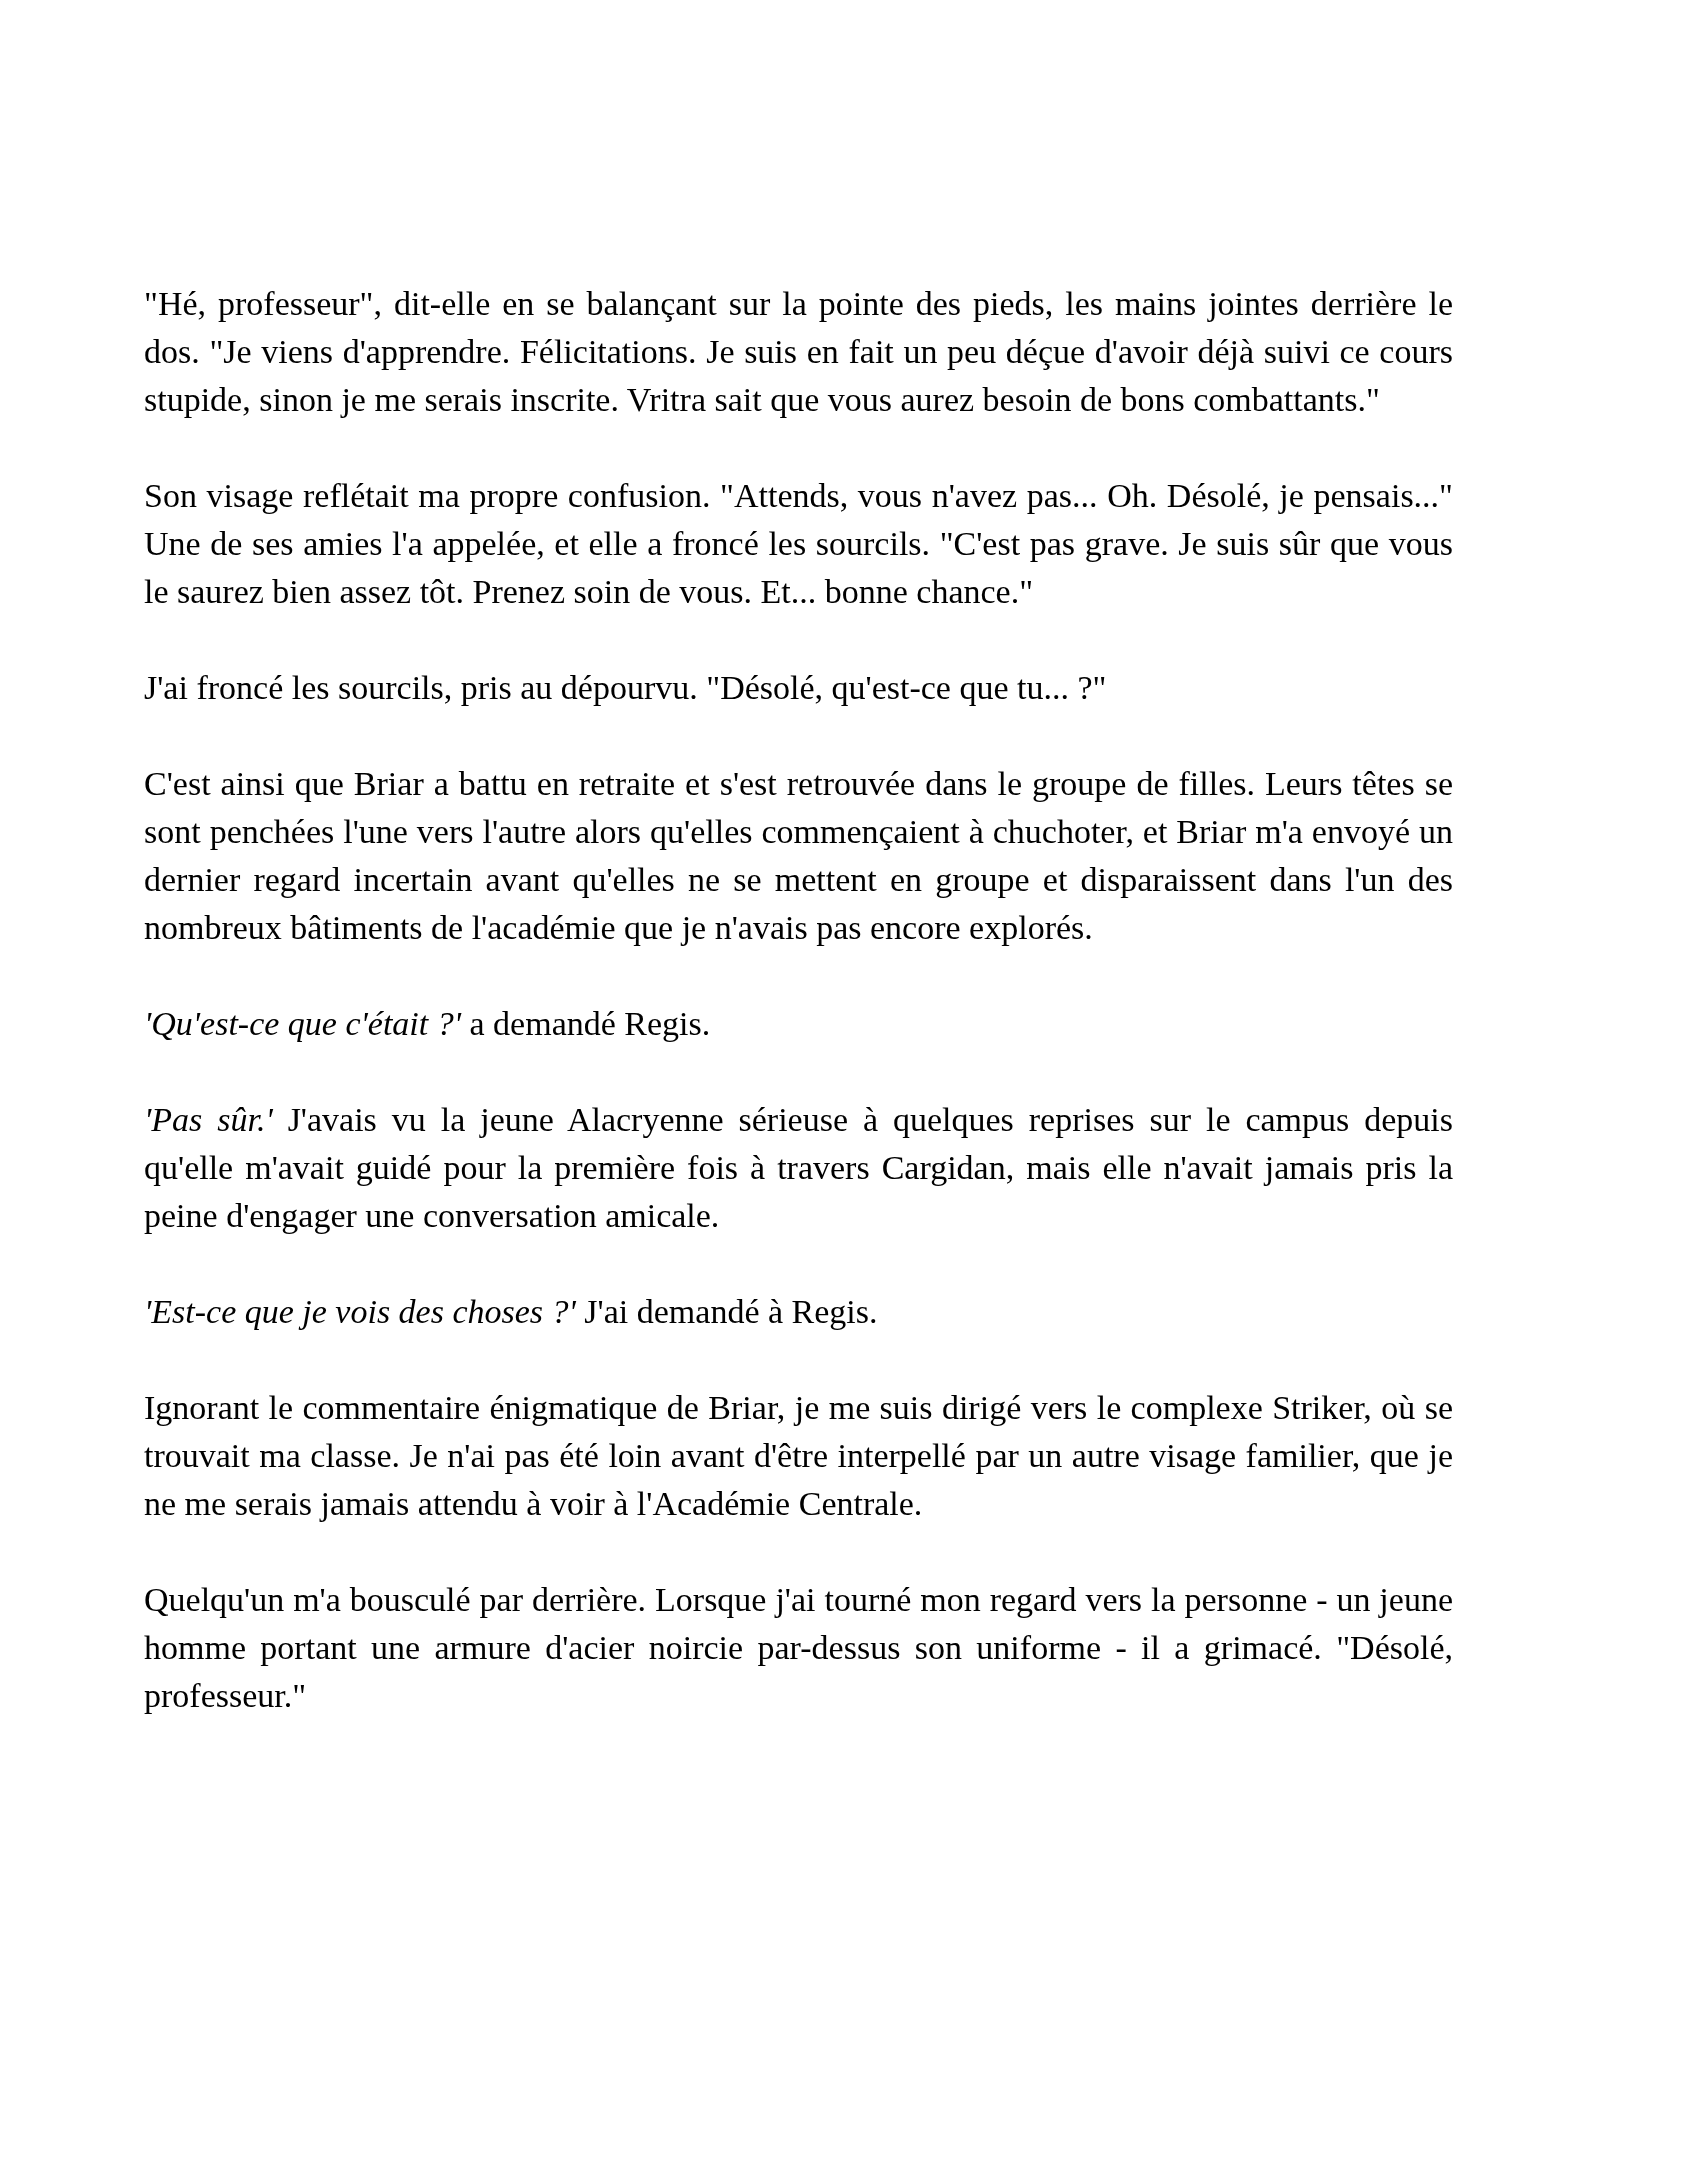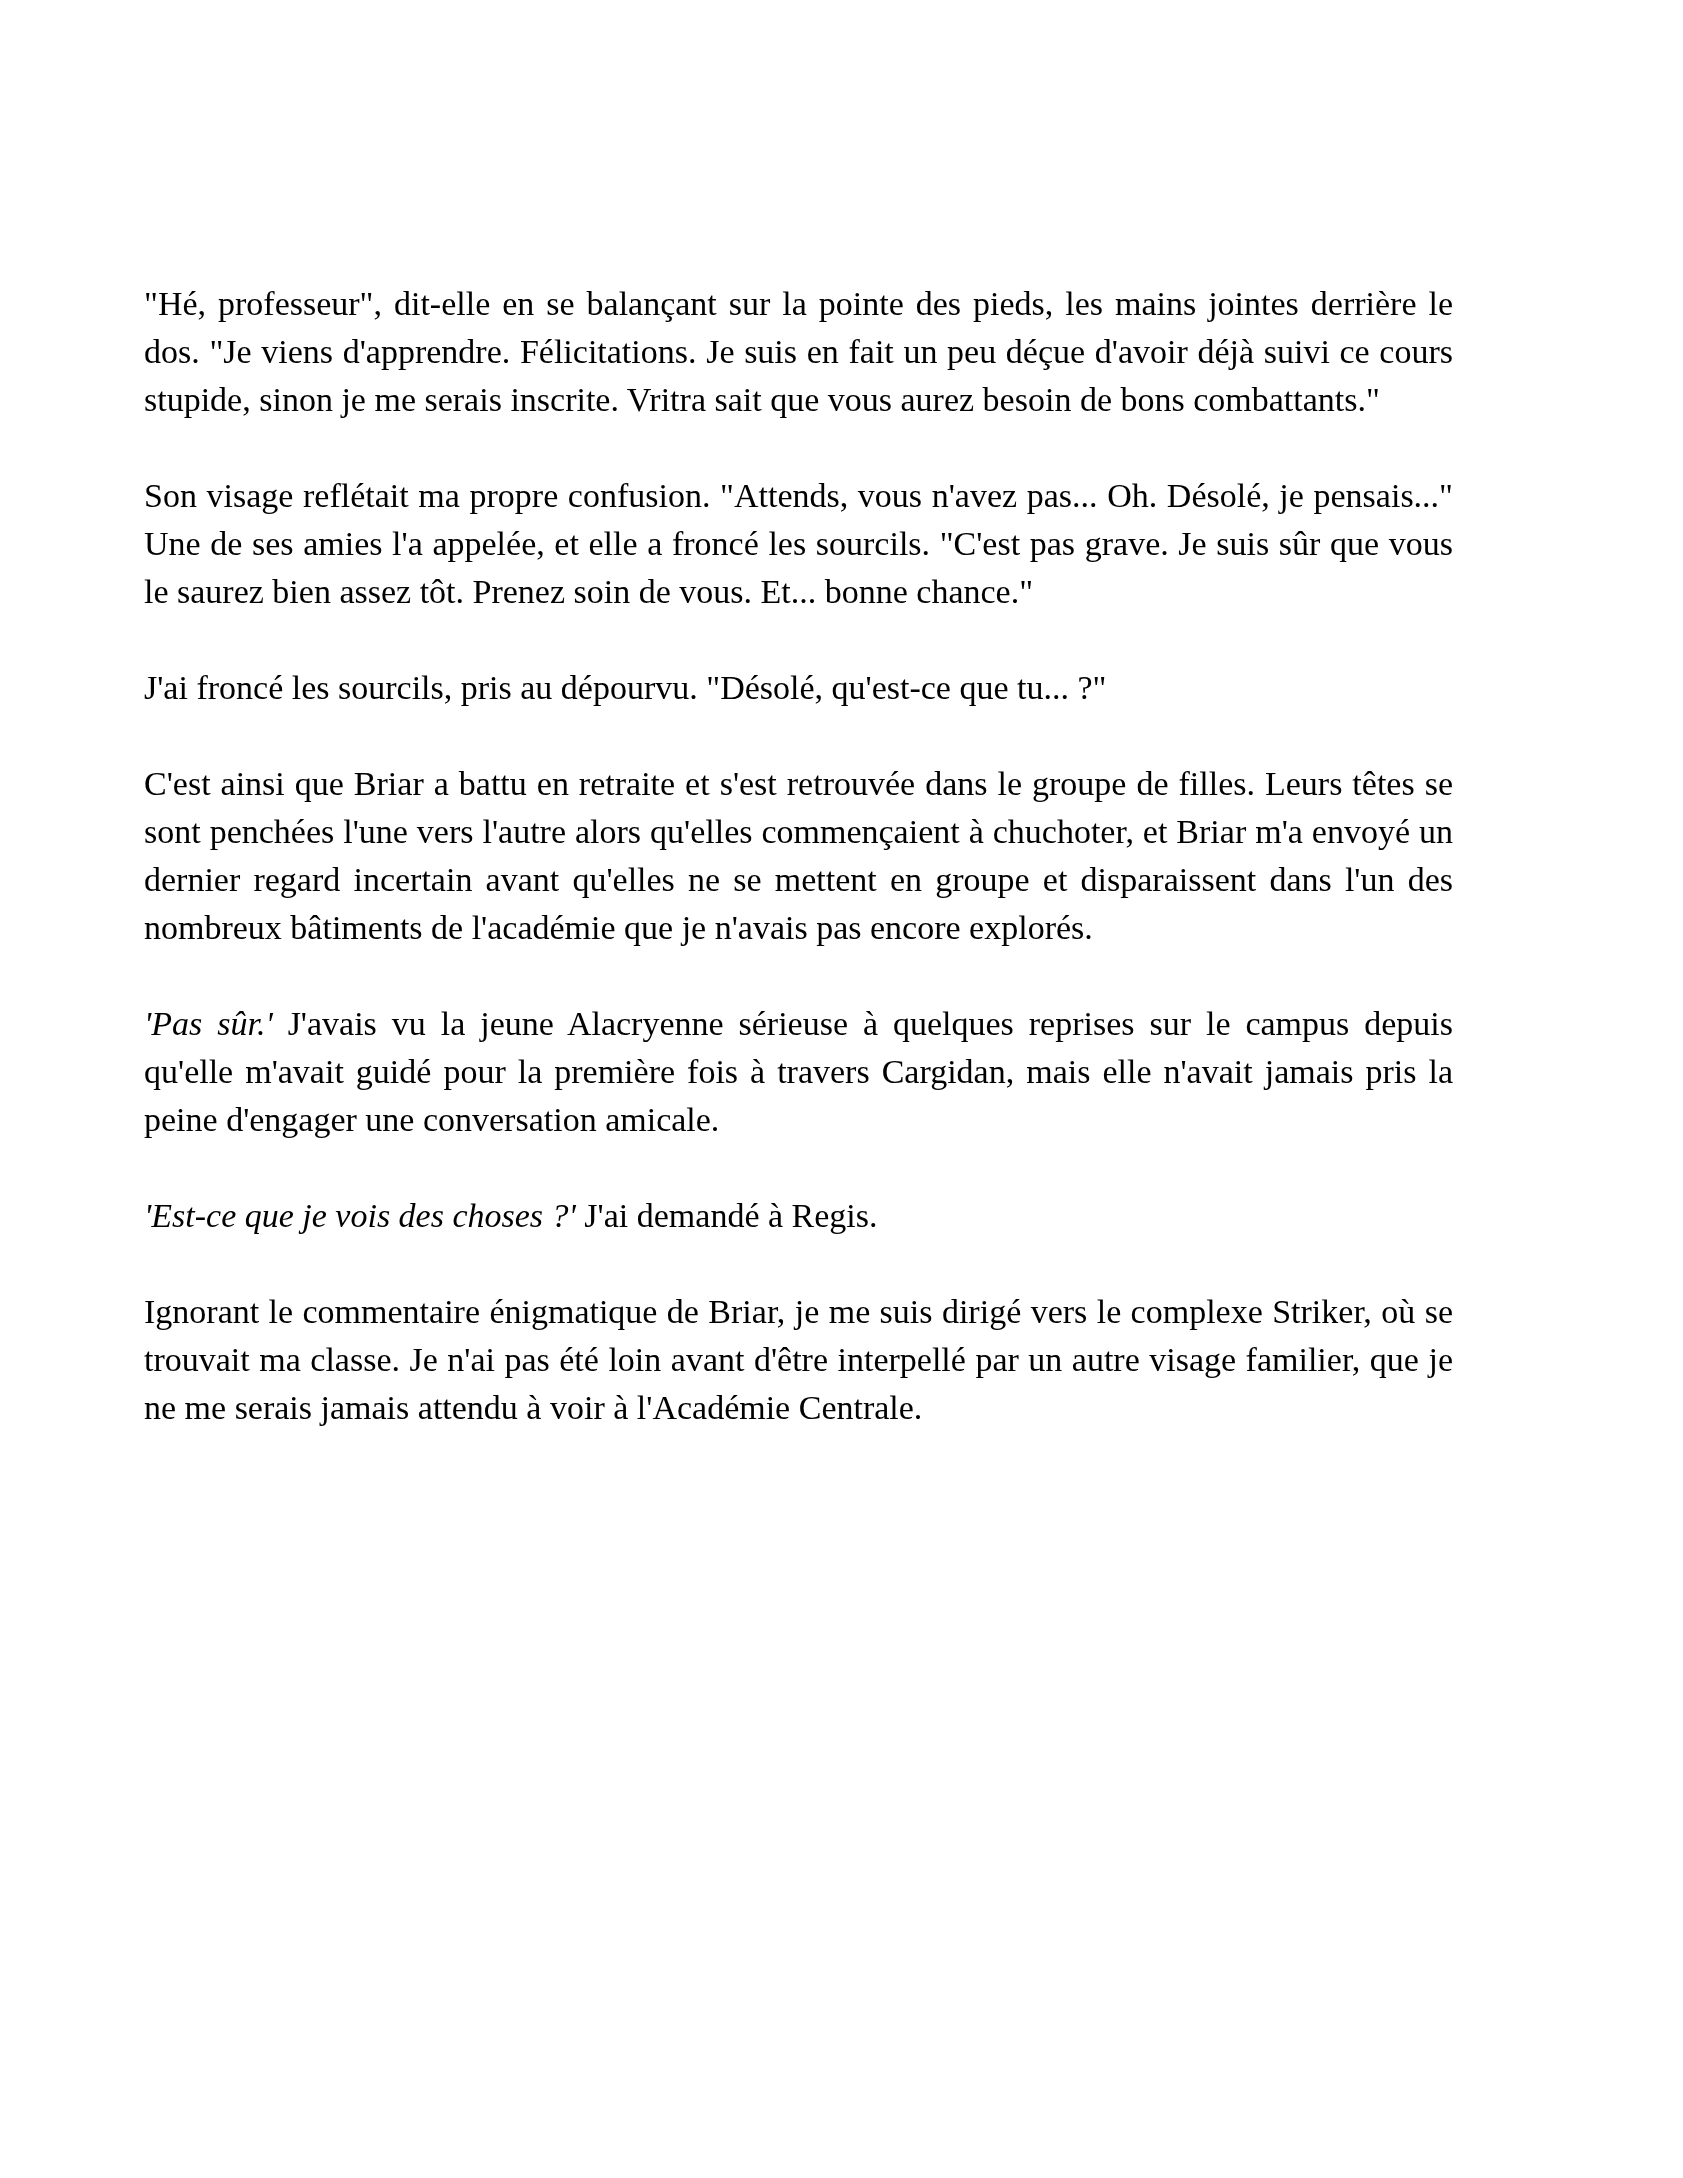--- a/index.html
+++ b/index.html
@@ -35,22 +35,24 @@
 <div class="page">
 
   <p><span>"Hé, professeur", dit-elle en se balançant sur la pointe des pieds, les mains jointes derrière le dos. "Je viens d'apprendre. Félicitations. Je suis en fait un peu déçue d'avoir déjà suivi ce cours stupide, sinon je me serais inscrite. Vritra sait que vous aurez besoin de bons combattants."</span></p>
 
   <p><span>Son visage reflétait ma propre confusion. "Attends, vous n'avez pas... Oh. Désolé, je pensais..." Une de ses amies l'a appelée, et elle a froncé les sourcils. "C'est pas grave. Je suis sûr que vous le saurez bien assez tôt. Prenez soin de vous. Et... bonne chance."</span></p>
 
   <p><span>J'ai froncé les sourcils, pris au dépourvu. "Désolé, qu'est-ce que tu... ?"</span></p>
 
   <p><span>C'est ainsi que Briar a battu en retraite et s'est retrouvée dans le groupe de filles. Leurs têtes se sont penchées l'une vers l'autre alors qu'elles commençaient à chuchoter, et Briar m'a envoyé un dernier regard incertain avant qu'elles ne se mettent en groupe et disparaissent dans l'un des nombreux bâtiments de l'académie que je n'avais pas encore explorés.</span></p>
 
+  <p><span class="seg-italic">'Qu'est-ce que c'était ?'</span><span> a demandé Regis.</span></p>
 
   <p><span class="seg-italic">'Pas sûr.'</span><span> J'avais vu la jeune Alacryenne sérieuse à quelques reprises sur le campus depuis qu'elle m'avait guidé pour la première fois à travers Cargidan, mais elle n'avait jamais pris la peine d'engager une conversation amicale.</span></p>
 
   <p><span class="seg-italic">'Est-ce que je vois des choses ?'</span><span> J'ai demandé à Regis.</span></p>
 
   <p><span>Ignorant le commentaire énigmatique de Briar, je me suis dirigé vers le complexe Striker, où se trouvait ma classe. Je n'ai pas été loin avant d'être interpellé par un autre visage familier, que je ne me serais jamais attendu à voir à l'Académie Centrale.</span></p>
 
+  <p><span>Quelqu'un m'a bousculé par derrière. Lorsque j'ai tourné mon regard vers la personne - un jeune homme portant une armure d'acier noircie par-dessus son uniforme - il a grimacé. "Désolé, professeur."</span></p>
 
 </div>
 
 
 </body></html>

